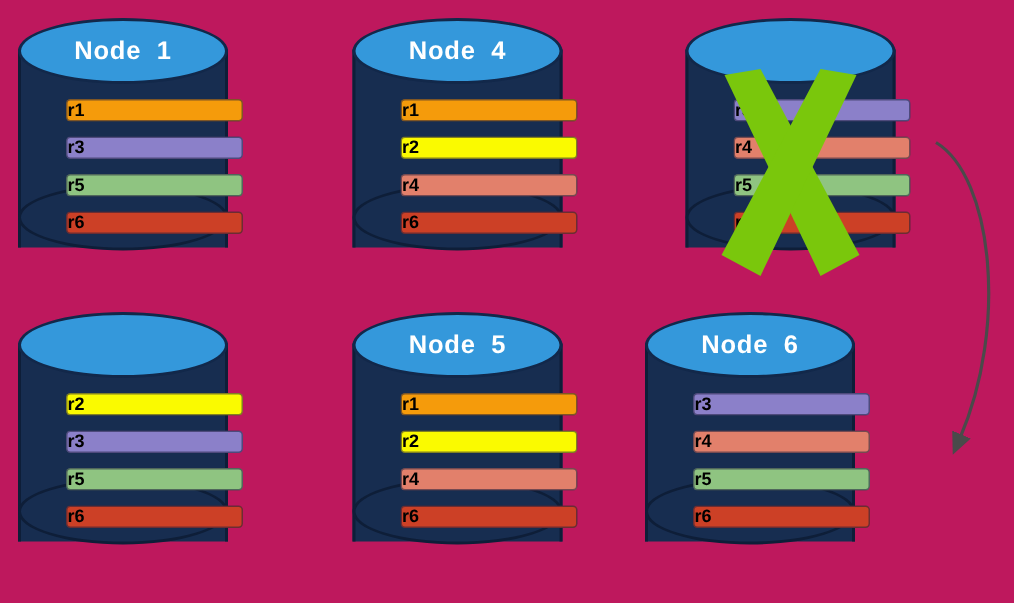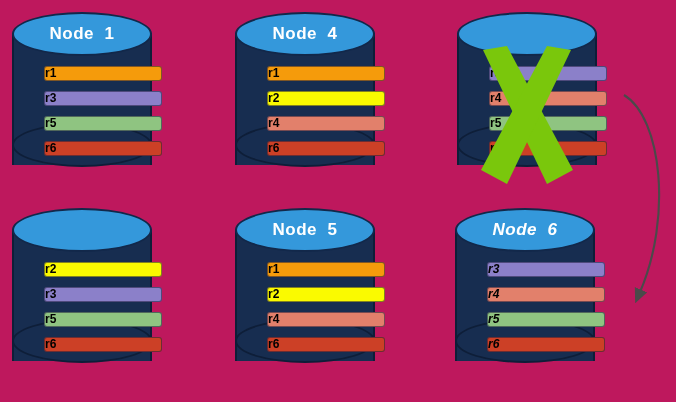--- a/index.html
+++ b/index.html
@@ -170,21 +170,21 @@
         <div class="cyl-bottom"></div>
         <div class="cyl-top"></div>
         <div class="node-title">Node  5</div>
         <div class="bars">
           <div class="bar" style="top: 54px; background: rgb(245, 155, 11);">r1</div>
           <div class="bar" style="top: 79px; background: rgb(250, 250, 0);">r2</div>
           <div class="bar" style="top: 104px; background: rgb(226, 128, 107);">r4</div>
           <div class="bar" style="top: 129px; background: rgb(204, 64, 38);">r6</div>
         </div>
       </div>
-      <div class="node" style="left: 455px; top: 208px; font-style: italic;">
+      <div class="node" style="left: 430px; top: 208px;">
         <div class="cyl-body"></div>
         <div class="cyl-bottom"></div>
         <div class="cyl-top"></div>
         <div class="node-title">Node  6</div>
         <div class="bars">
           <div class="bar" style="top: 54px; background: rgb(139, 128, 201);">r3</div>
           <div class="bar" style="top: 79px; background: rgb(226, 128, 107);">r4</div>
           <div class="bar" style="top: 104px; background: rgb(143, 196, 129);">r5</div>
           <div class="bar" style="top: 129px; background: rgb(204, 64, 38);">r6</div>
         </div>

